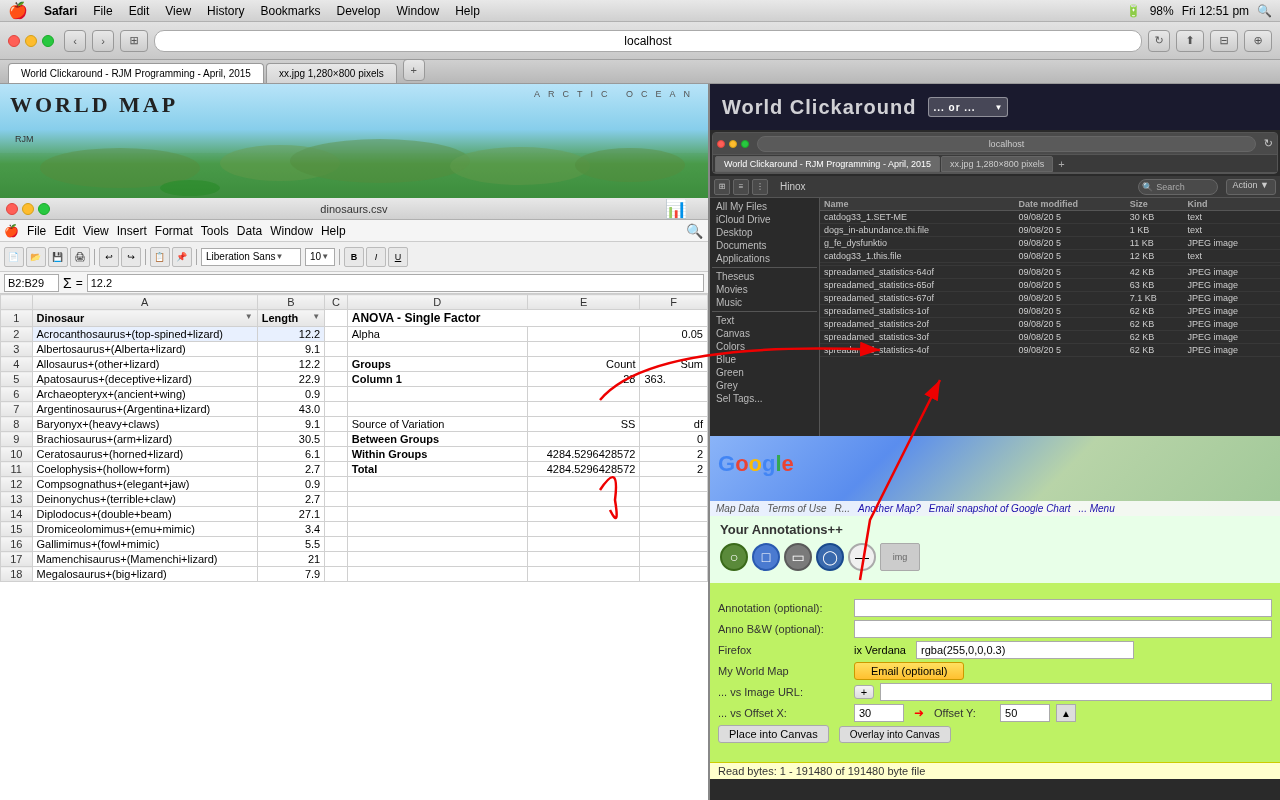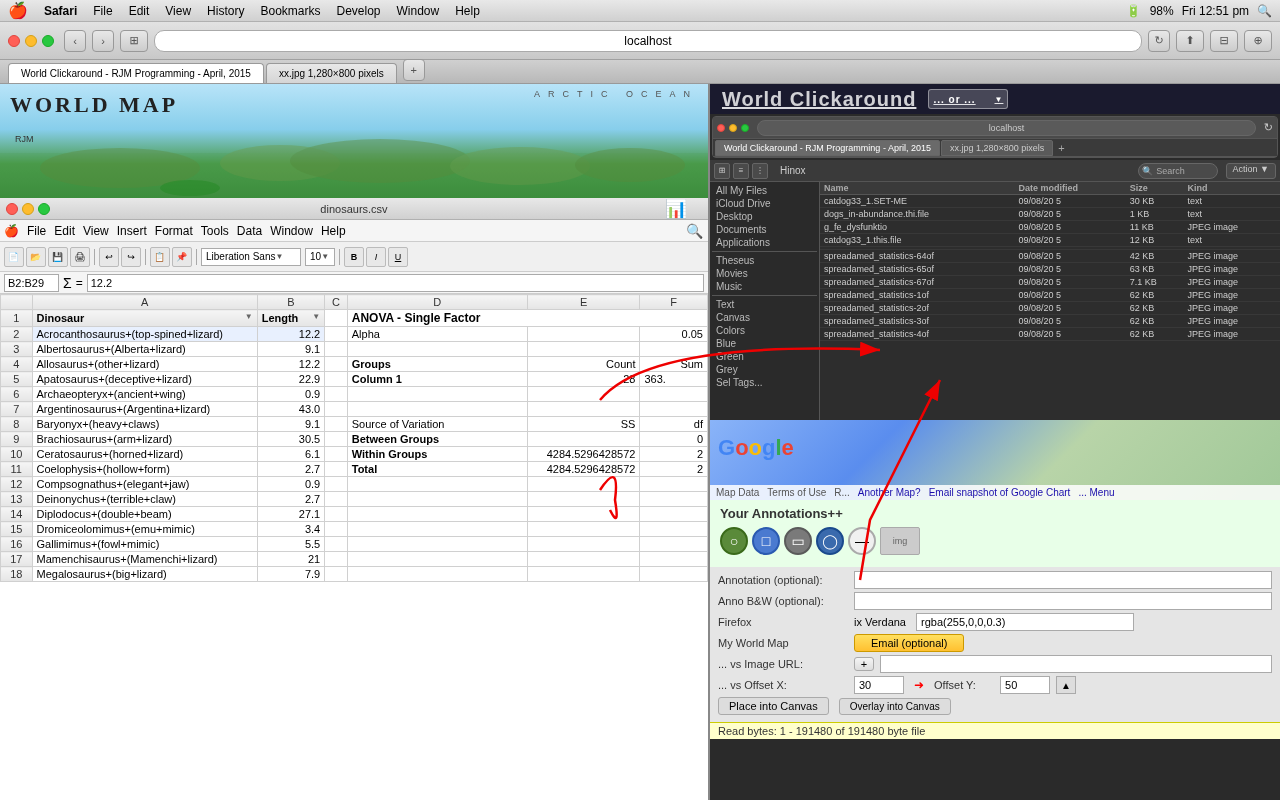--- a/index.html
+++ b/index.html
@@ -97,22 +97,22 @@
     table.grid .col-e { width: 100px; }
     table.grid .col-f { width: 60px; }
 
     
     #right-panel {
       flex: 1; background: #2a2a2a; position: relative; overflow: hidden;
     }
 
     
     #wc-header {
-      height: 30px; background: #1a1a2e; display: flex; align-items: center; padding: 0 12px;
-      font-size: 18px; font-weight: bold; color: rgba(255,255,255,0.85); letter-spacing: 1px; text-decoration: underline;
+      height: 46px; background: #1a1a2e; display: flex; align-items: center; padding: 0 12px;
+      font-size: 18px; font-weight: bold; color: rgba(255,255,255,0.85); letter-spacing: 1px;
     }
 
     
     #inner-browser {
       background: #3a3a3a; border: 1px solid #555; margin: 2px; border-radius: 4px;
     }
     #inner-toolbar { height: 22px; background: #4a4a4a; display: flex; align-items: center; padding: 0 4px; gap: 4px; border-bottom: 1px solid #555; font-size: 10px; color: #ccc; }
     #inner-tabs { height: 18px; background: #3a3a3a; display: flex; align-items: center; padding: 0 2px; border-bottom: 1px solid #555; }
     .inner-tab { height: 16px; padding: 0 8px; background: #5a5a5a; border: 1px solid #666; border-radius: 2px 2px 0 0; font-size: 9px; color: #ccc; margin-right: 1px; display: flex; align-items: center; }
     .inner-tab.active { background: #6a6a6a; color: white; }
@@ -143,21 +143,21 @@
       background: #e8ffe8; padding: 6px 10px; font-size: 11px;
     }
     #annotations-panel .title { font-size: 13px; font-weight: bold; margin-bottom: 6px; color: #333; }
     .annotation-tools { display: flex; gap: 4px; margin-bottom: 6px; }
     .ann-tool { width: 28px; height: 28px; border-radius: 50%; border: 2px solid #aaa; display: flex; align-items: center; justify-content: center; cursor: pointer; background: #f0f0f0; font-size: 14px; }
     .ann-tool.active { background: #3a6aad; border-color: #1a4a8d; color: white; }
     .ann-thumbnail { width: 40px; height: 28px; border: 1px solid #aaa; background: #ddd; border-radius: 2px; overflow: hidden; }
 
     
     #bottom-form {
-      background: #e5e5e5; padding: 4px 8px; font-size: 11px;
+      background: #bef264; padding: 16px 8px; font-size: 11px;
     }
     .form-row { display: flex; align-items: center; gap: 6px; margin-bottom: 3px; }
     .form-label { color: #333; min-width: 130px; }
     .form-input { flex: 1; height: 18px; border: 1px solid #aaa; background: white; padding: 0 4px; font-size: 11px; }
     .btn-small { padding: 2px 10px; background: linear-gradient(to bottom, #f5f5f5, #ddd); border: 1px solid #aaa; border-radius: 3px; font-size: 11px; cursor: pointer; }
     .btn-yellow { background: linear-gradient(to bottom, #ffe060, #ffc030); border-color: #cc9900; }
 
     
     #status-bar {
       background: #ffffcc; border-top: 1px solid #cccc00; padding: 2px 8px; font-size: 11px; color: #333;
@@ -648,21 +648,21 @@
             </table>
           </div>
         </div>
 
       </div>
 
       <div id="map-area" style="height:80px; background:linear-gradient(135deg, #8ab4f8 0%, #5a8dee 30%, #b8d4a8 60%, #a0c898 100%); position:relative;">
         <div style="position:absolute; top:15px; left:8px; font-size:22px; font-weight:900; color:#4285f4; font-family:Arial, sans-serif;">
           <span style="color:#4285f4;">G</span><span style="color:#ea4335;">o</span><span style="color:#fbbc05;">o</span><span style="color:#4285f4;">g</span><span style="color:#34a853;">l</span><span style="color:#ea4335;">e</span>
         </div>
-        <div class="map-overlay" style="position:absolute; bottom:0; left:0; right:0; background:rgba(255,255,255,0.85); padding:2px 6px; display:flex; align-items:center; font-size:10px;">
+        <div class="map-overlay" style="position:absolute; bottom:0; left:0; right:0; background:rgba(255,255,255,0.85); padding:2px 6px; display:flex; align-items:center; font-size:10px;font-style:italic;">
           <span style="color:#555;">Map Data</span>
           <span style="color:#555;">Terms of Use</span>
           <span style="color:#555;">R...</span>
           <span style="color:#1a0dab; cursor:pointer;">Another Map?</span>
           <span style="color:#1a0dab; cursor:pointer;">Email snapshot of Google Chart</span>
           <span style="color:#1a0dab; cursor:pointer;">... Menu</span>
         </div>
       </div>
 
       <div id="annotations-panel">

